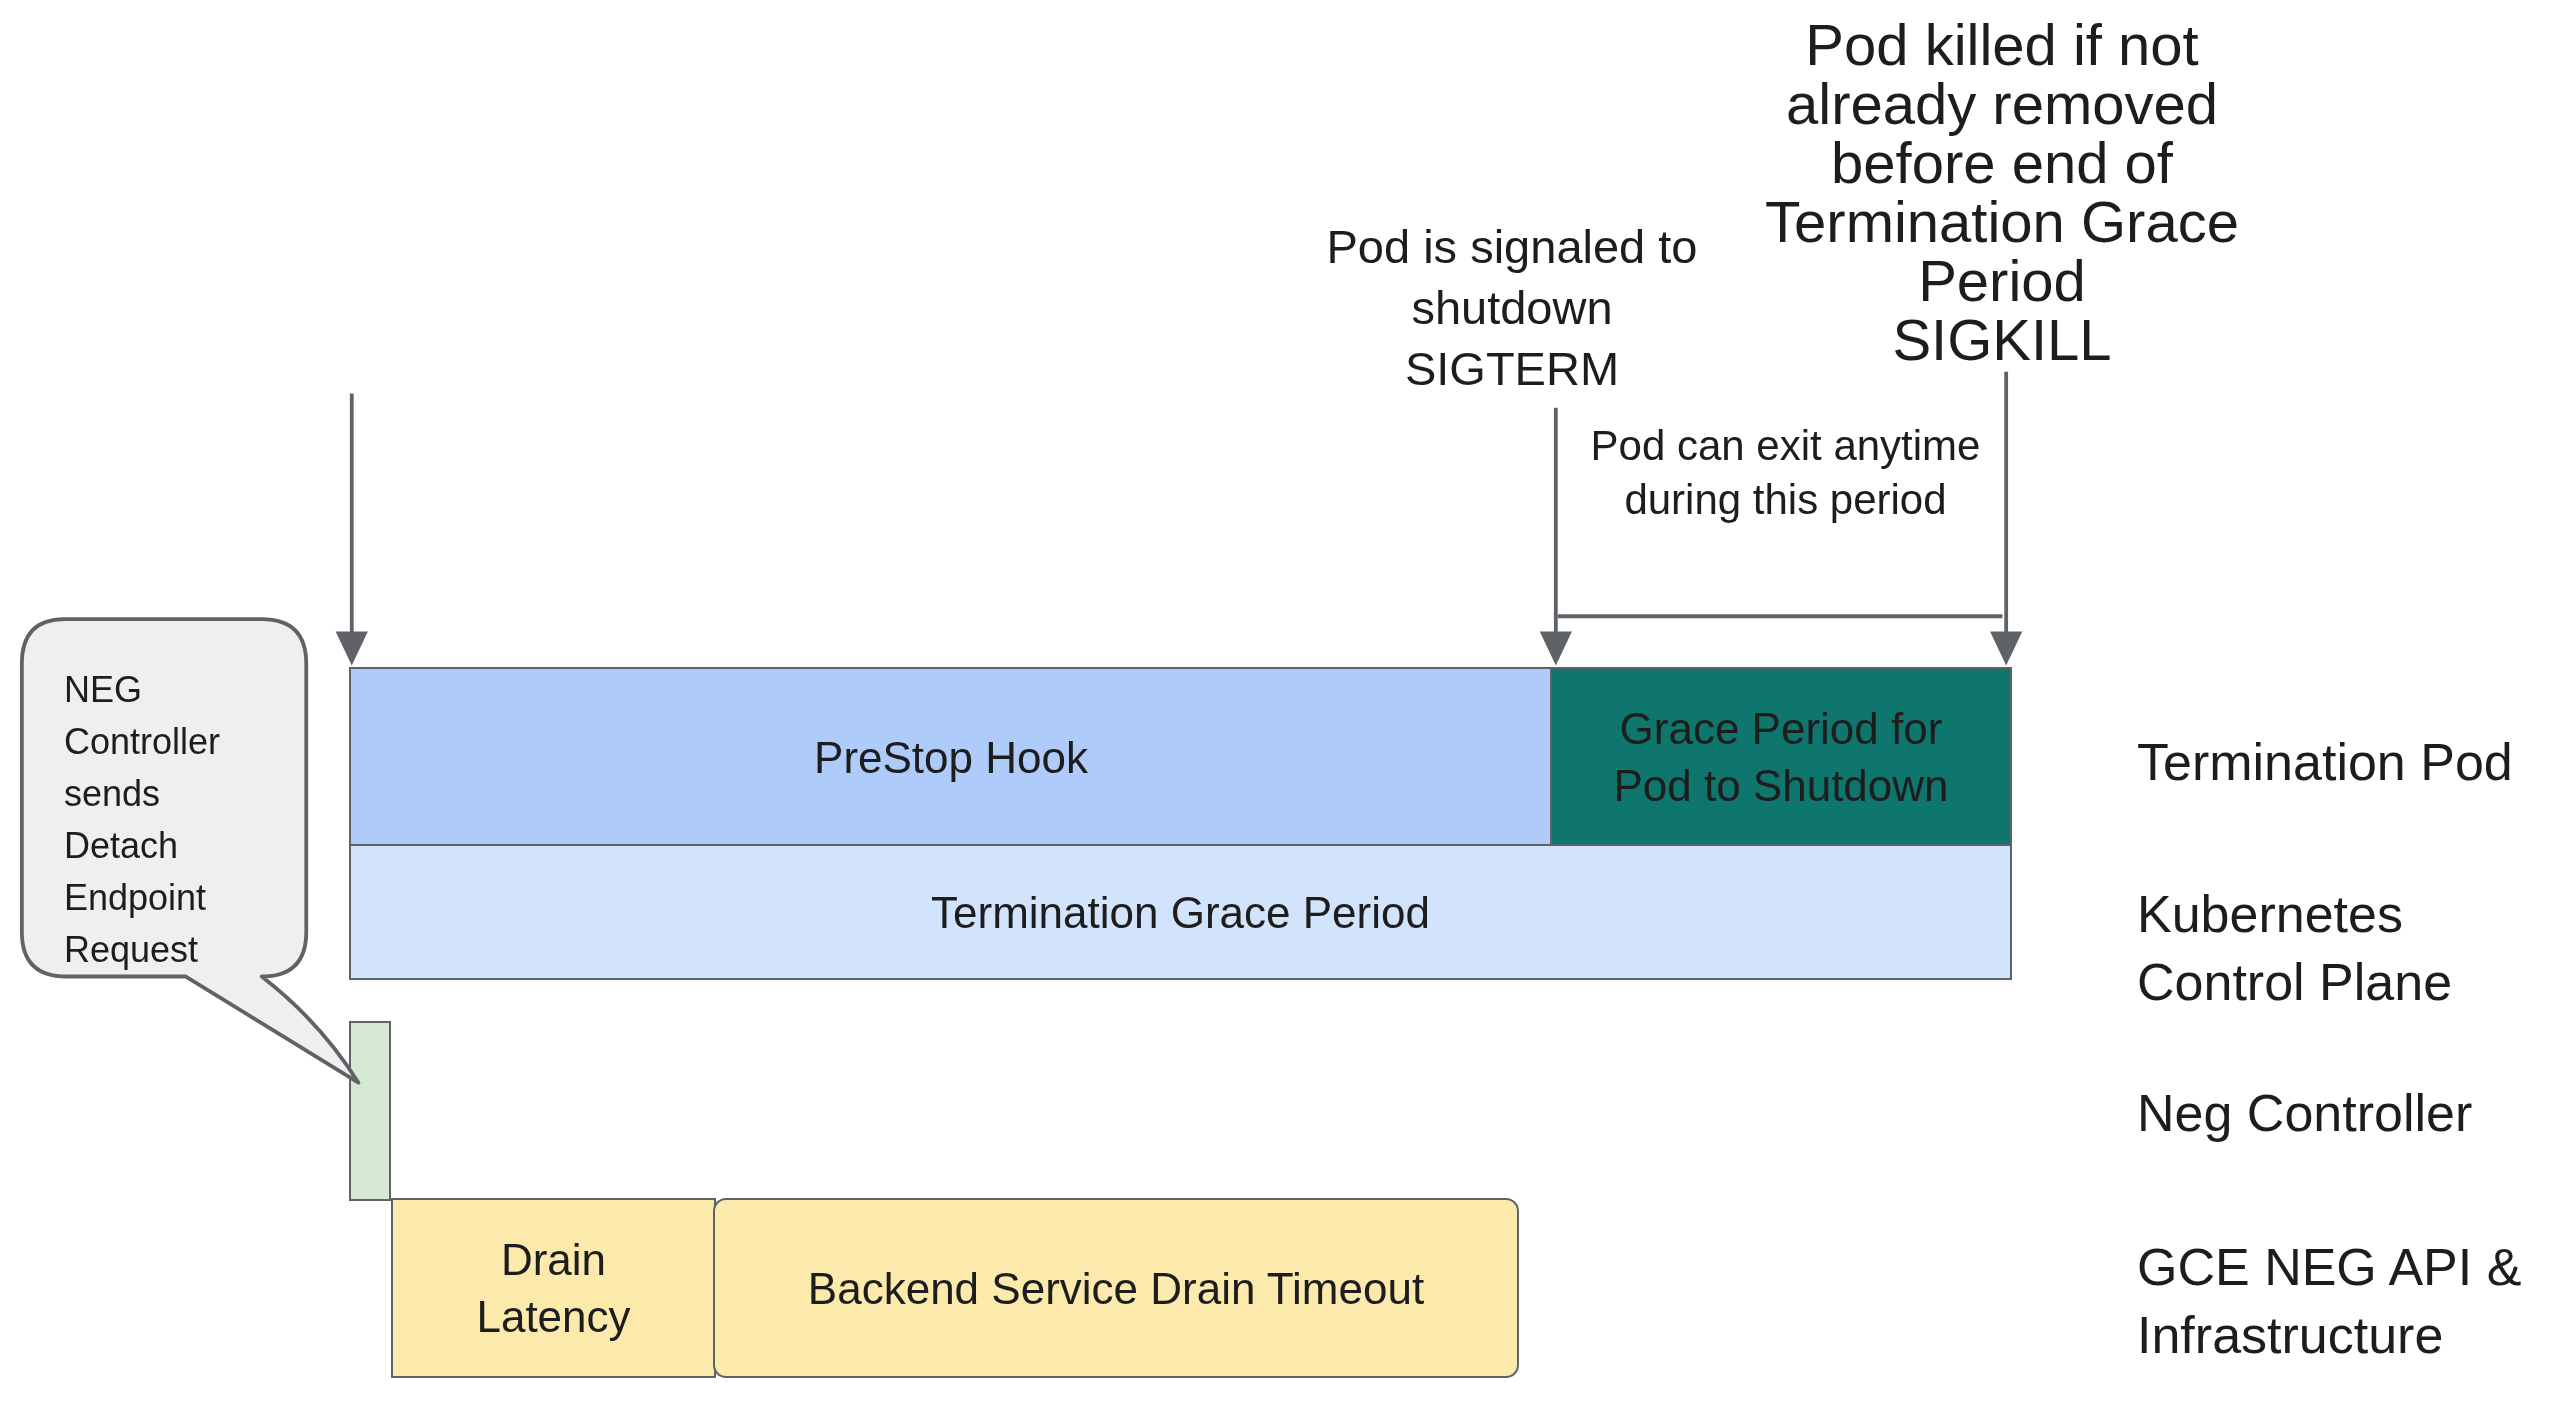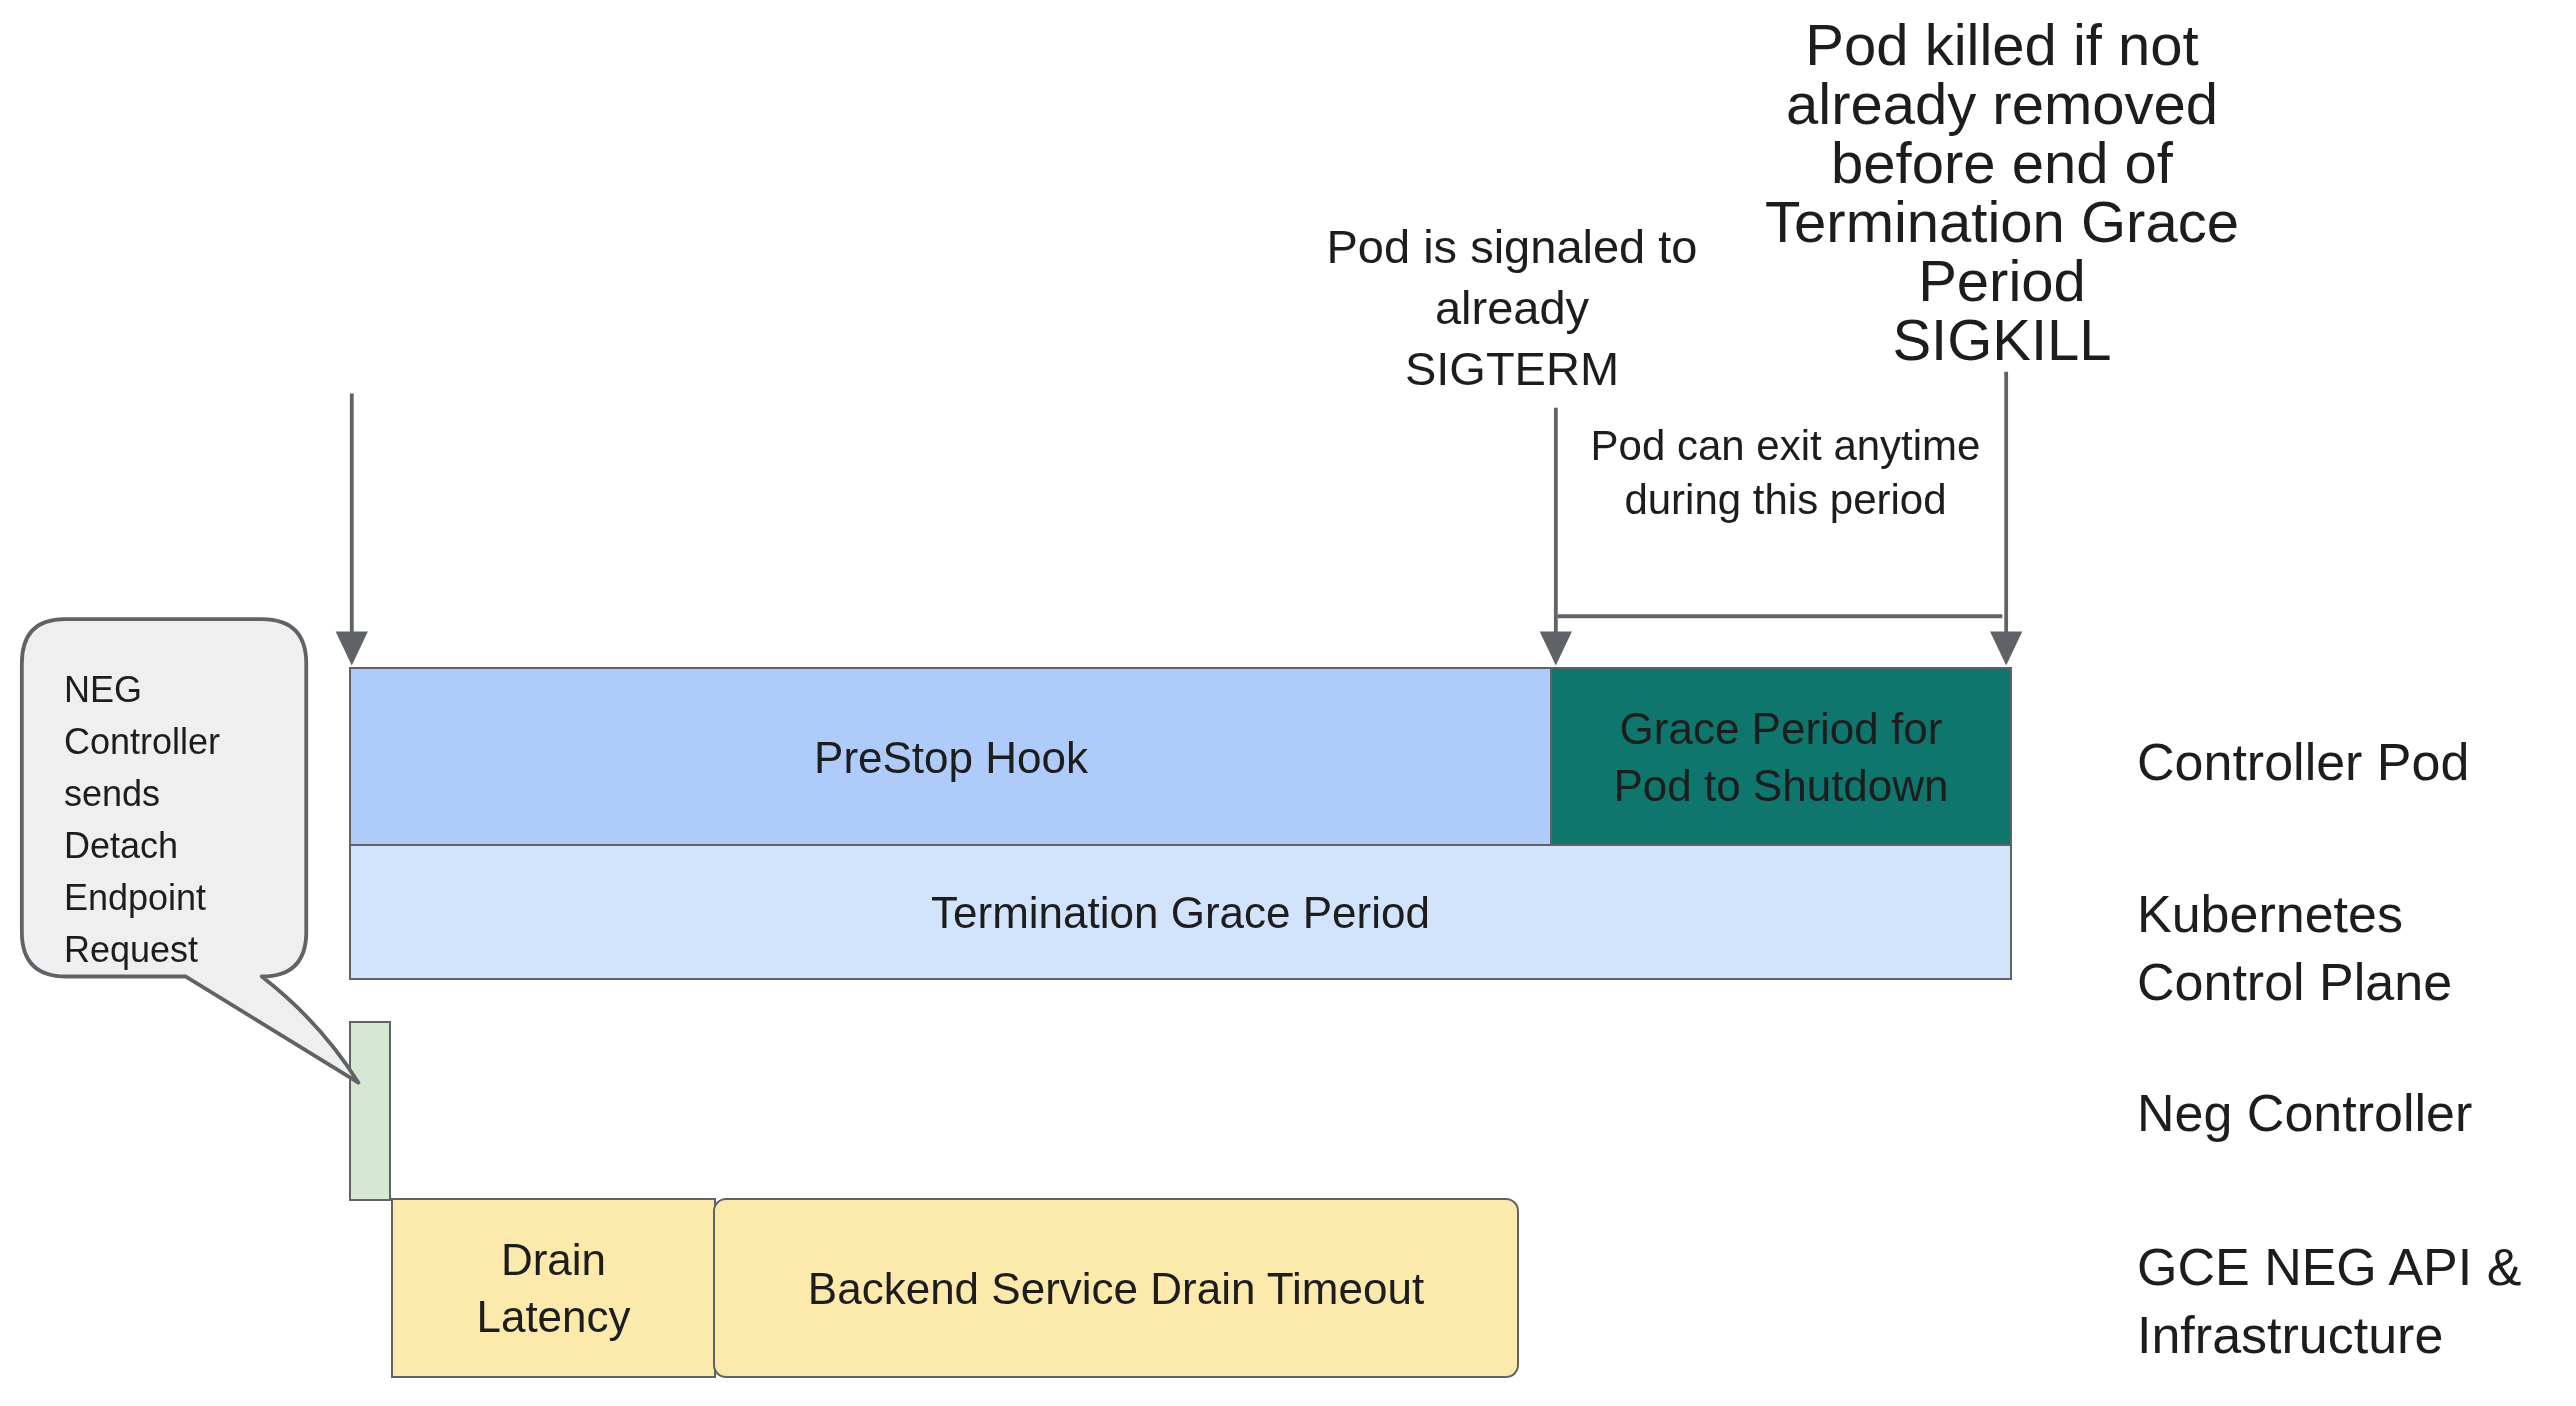--- a/index.html
+++ b/index.html
@@ -72,21 +72,21 @@
     white-space: pre-line;
     text-align: left;
   }
 </style>
 </head>
 <body>
 
 <div class="canvas">
 
   <div class="ann" id="ann-sigterm">Pod is signaled to
-already
+shutdown
 SIGTERM</div>
   <div class="ann" id="ann-sigkill">Pod killed if not
 already removed
 before end of
 Termination Grace
 Period
 SIGKILL</div>
   <div class="ann" id="ann-exit">Pod can exit anytime
 during this period</div>
 
@@ -104,21 +104,21 @@
     <span></span>
   </div>
   <div class="bar" id="bar-drain" style="background: rgb(252, 233, 172);">
     <span>Drain
 Latency</span>
   </div>
   <div class="bar" id="bar-backend" style="background: rgb(252, 233, 172);">
     <span>Backend Service Drain Timeout</span>
   </div>
 
-  <div class="rowlab" id="rowlab-0">Controller Pod</div>
+  <div class="rowlab" id="rowlab-0">Termination Pod</div>
   <div class="rowlab" id="rowlab-1">Kubernetes
 Control Plane</div>
   <div class="rowlab" id="rowlab-2">Neg Controller</div>
   <div class="rowlab" id="rowlab-3">GCE NEG API &amp;
 Infrastructure</div>
 
   <svg id="overlay" viewBox="0 0 2717 1483">
 
     <path d="M 68,653 H 276 Q 323,653 323,700 V 983 Q 323,1030 276,1030 Q 338,1078 378,1142 L 196,1030 H 70 Q 23,1030 23,983 V 700 Q 23,653 68,653 Z" fill="#efefef" stroke="#5f6368" stroke-width="4" stroke-linejoin="round"></path>
 

